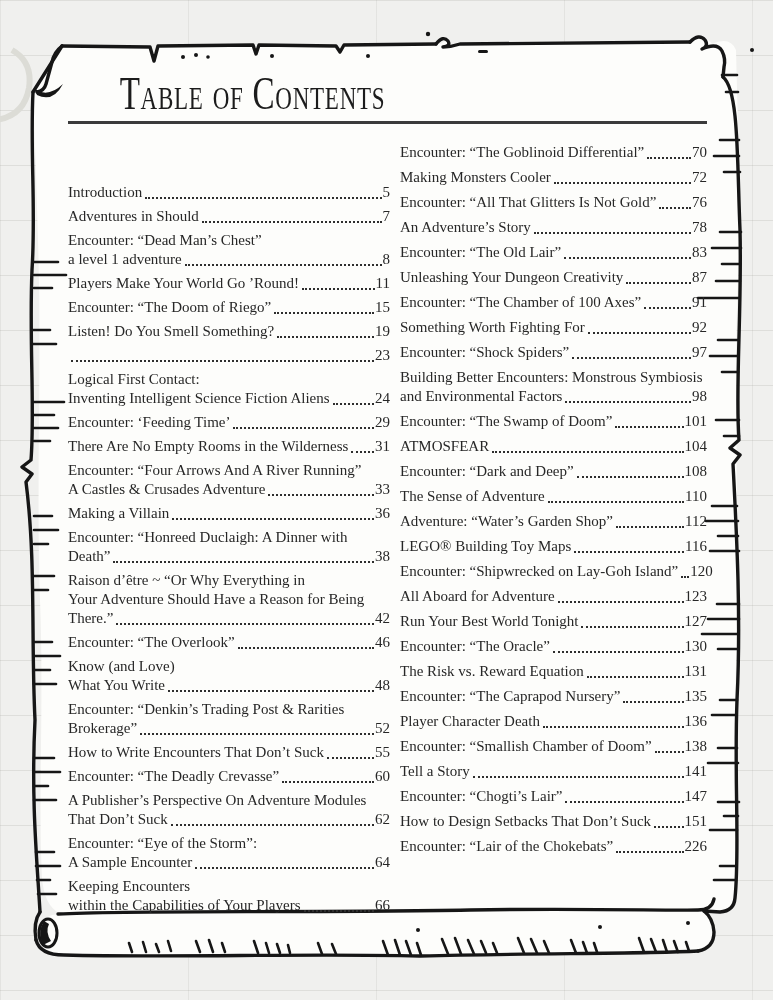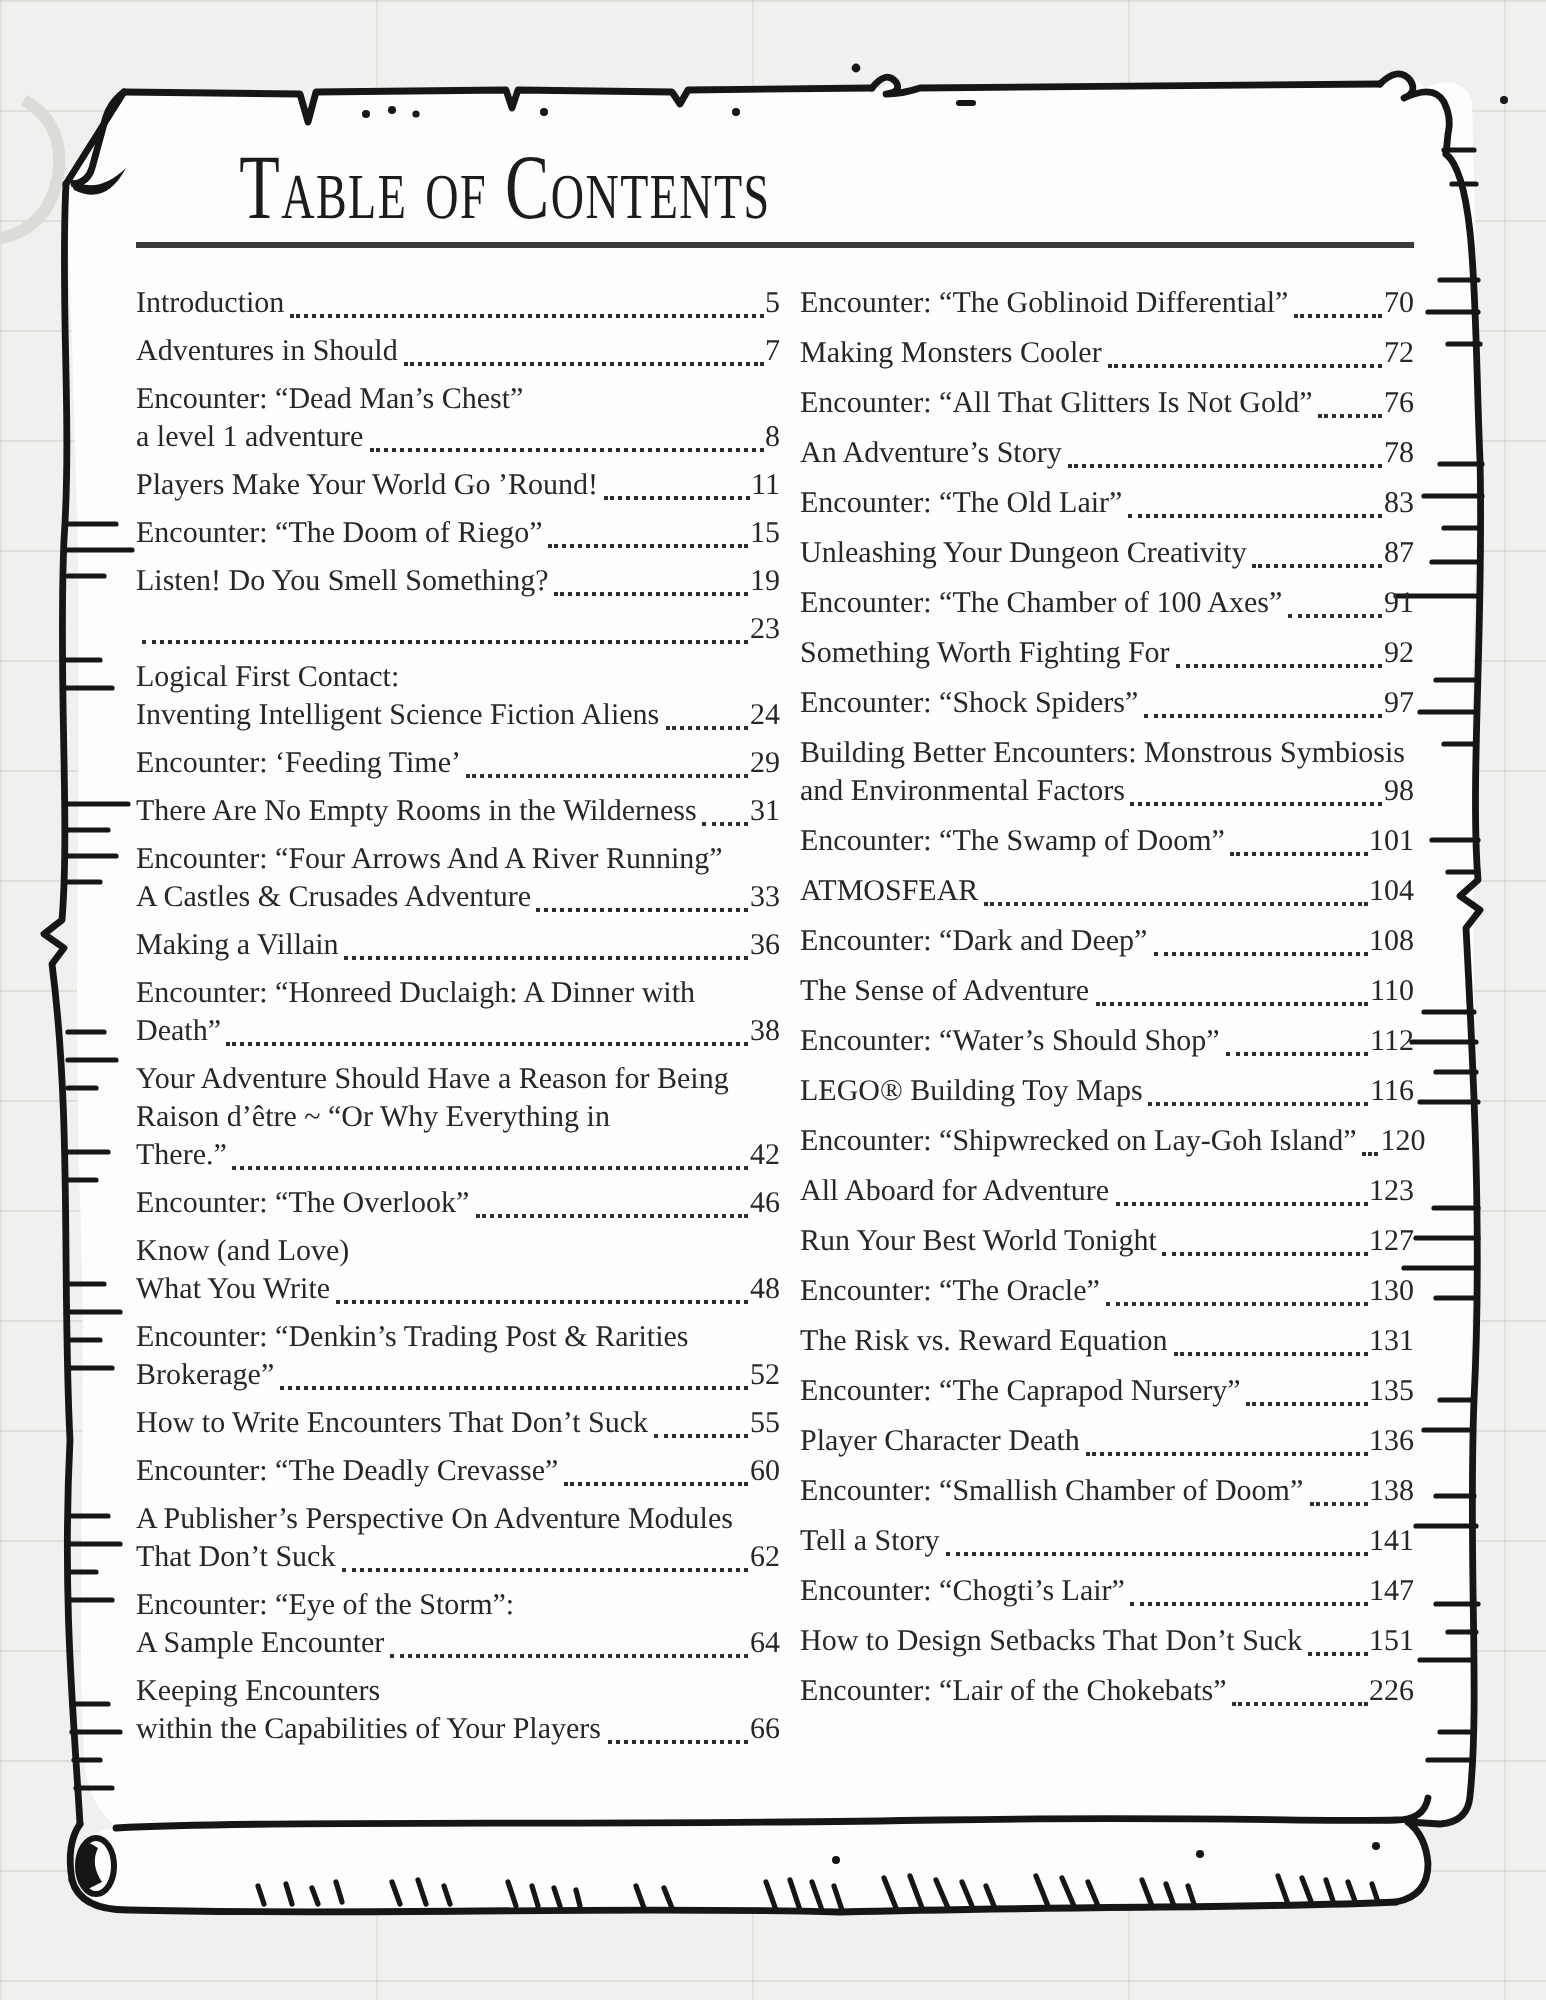--- a/index.html
+++ b/index.html
@@ -22,21 +22,21 @@
   h1.toc-title{
     margin:0;font-weight:normal;color:#1c1c1c;
     font-variant:small-caps;
     font-size:46px;line-height:48px;letter-spacing:1px;
     display:inline-block;transform:scaleX(.72);transform-origin:center;
     white-space:nowrap;
   }
   .title-rule{height:3px;background:#3b3b3b;margin-top:3px;}
   .columns{display:flex;gap:10px;margin-top:19px;}
   .col{display:flex;flex-direction:column;}
-  .col.left{width:322px;}
+  .col.left{width:322px;margin-top:40px;}
   .col.right{width:307px;}
   .col.left .toc-entry{margin-bottom:5px;}
   .col.right .toc-entry{margin-bottom:6px;}
   .toc-line{
     display:flex;align-items:flex-end;
     font-size:15px;line-height:19px;white-space:nowrap;
   }
   .toc-text{flex:0 0 auto;}
   .leader{
     flex:1 1 auto;min-width:8px;
@@ -310,24 +310,24 @@
               <span class="toc-text">Encounter: “Honreed Duclaigh: A Dinner with</span>
             </div>
             <div class="toc-line">
               <span class="toc-text">Death”</span>
               <span class="leader"></span>
               <span class="pagenum">38</span>
             </div>
           </div>
           <div class="toc-entry">
             <div class="toc-line">
+              <span class="toc-text">Raison d’être ~ “Or Why Everything in</span>
+            </div>
+            <div class="toc-line">
               <span class="toc-text">Your Adventure Should Have a Reason for Being</span>
-            </div>
-            <div class="toc-line">
-              <span class="toc-text">Raison d’être ~ “Or Why Everything in</span>
             </div>
             <div class="toc-line">
               <span class="toc-text">There.”</span>
               <span class="leader"></span>
               <span class="pagenum">42</span>
             </div>
           </div>
           <div class="toc-entry">
             <div class="toc-line">
               <span class="toc-text">Encounter: “The Overlook”</span>
@@ -497,21 +497,21 @@
           </div>
           <div class="toc-entry">
             <div class="toc-line">
               <span class="toc-text">The Sense of Adventure</span>
               <span class="leader"></span>
               <span class="pagenum">110</span>
             </div>
           </div>
           <div class="toc-entry">
             <div class="toc-line">
-              <span class="toc-text">Encounter: “Water’s Should Shop”</span>
+              <span class="toc-text">Adventure: “Water’s Garden Shop”</span>
               <span class="leader"></span>
               <span class="pagenum">112</span>
             </div>
           </div>
           <div class="toc-entry">
             <div class="toc-line">
               <span class="toc-text">LEGO® Building Toy Maps</span>
               <span class="leader"></span>
               <span class="pagenum">116</span>
             </div>

